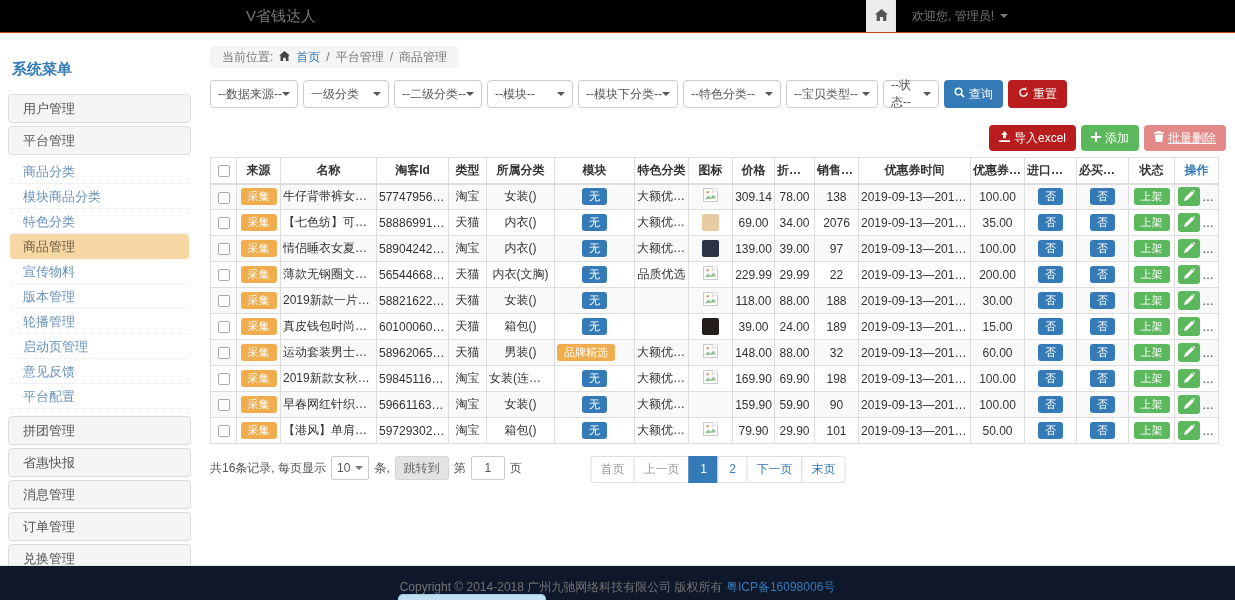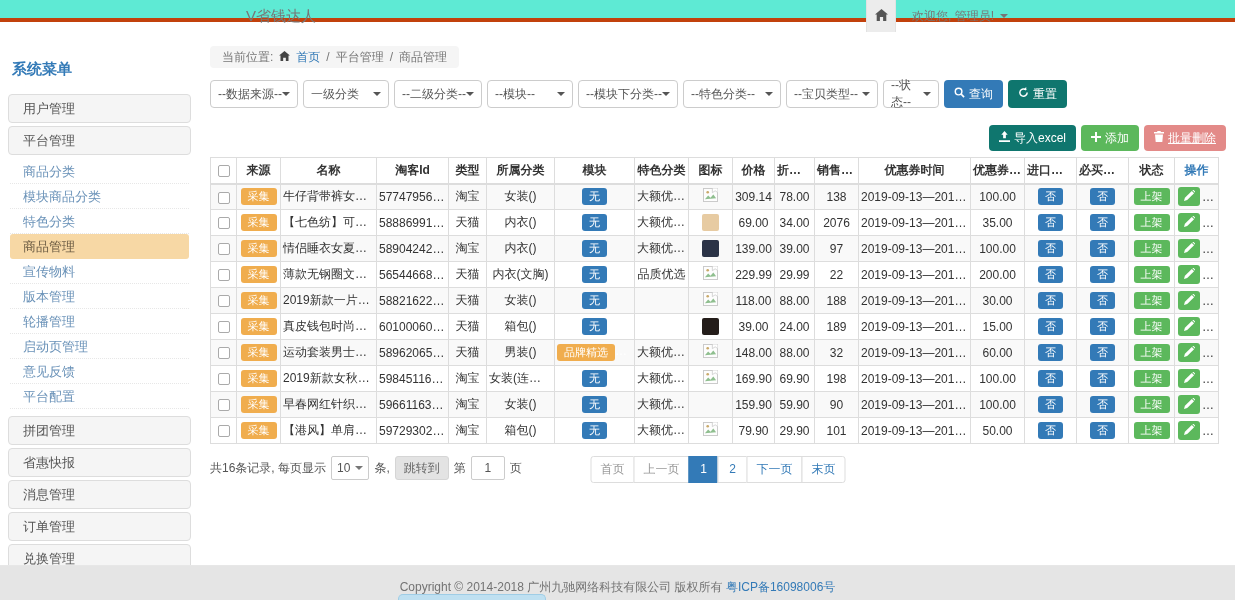--- a/index.html
+++ b/index.html
@@ -3,22 +3,22 @@
 <meta charset="utf-8">
 <style>
   * { box-sizing: border-box; }
   html,body { margin:0; padding:0; }
   body {
     width:1235px; height:600px; position:relative; overflow:hidden;
     background:#ffffff; font-family:"Liberation Sans","DejaVu Sans",sans-serif;
     color:#333; font-size:12px;
   }
   
-  .topbar { position:absolute; left:0; top:0; width:1235px; height:22px;
-    background:#5eead4; border-bottom:4px solid #c2410c; }
+  .topbar { position:absolute; left:0; top:0; width:1235px; height:33px;
+    background:#000000; border-bottom:1px solid #c2410c; }
   .brand { position:absolute; left:246px; top:0; line-height:32px; font-size:15px; color:#777; }
   .nav-right { position:absolute; left:866px; top:0; height:32px; display:flex; align-items:center; }
   .home-box { width:30px; height:32px; background:#ececec; border-left:1px solid #e2e2e2;
     border-right:1px solid #e2e2e2; display:flex; align-items:center; justify-content:center; }
   .welcome { margin-left:16px; color:#777; display:flex; align-items:center; gap:6px; }
   .caret-down { width:0; height:0; border-left:4px solid transparent; border-right:4px solid transparent;
     border-top:4px solid #777; display:inline-block; }
   
   .sidebar { position:absolute; left:8px; top:52px; width:183px; height:513px; overflow:hidden; font-size:13px; }
   .sb-title { color:#337ab7; font-weight:bold; font-size:15px; padding:8px 4px 12px 4px; }
@@ -35,21 +35,21 @@
   .breadcrumb .link { color:#337ab7; }
   .filters { display:flex; gap:5px; margin-top:12px; align-items:center; }
   .sel { height:28px; border:1px solid #ccc; border-radius:4px; background:#fff; color:#555;
     display:flex; align-items:center; justify-content:space-between; padding:0 7px; cursor:pointer; }
   .sel .caret-down { border-top-color:#555; }
   .txt-input { height:28px; border:1px solid #ccc; border-radius:4px; padding:0 8px; color:#555;
     font-size:12px; font-family:inherit; width:112px; }
   .btn { height:28px; border:none; border-radius:4px; color:#fff; font-size:12px; padding:0 10px;
     display:inline-flex; align-items:center; gap:4px; cursor:pointer; font-family:inherit; }
   .btn-primary { background:#337ab7; }
-  .btn-info { background:#0f766e; }
+  .btn-info { background:#b91c1c; }
   .btn-success { background:#5cb85c; }
   .btn-danger-soft { background:#e38a88;text-decoration:underline; }
   .toolbar { display:flex; justify-content:flex-end; gap:5px; margin-top:17px; }
   .toolbar .btn { height:26px; }
   
   table.grid { width:1008px; border-collapse:collapse; table-layout:fixed; margin-top:6px; }
   .grid th, .grid td { border:1px solid #ddd; height:26px; padding:0 2px; text-align:center;
     overflow:hidden; white-space:nowrap; text-overflow:ellipsis; font-size:12px; font-weight:normal; }
   .grid th { font-weight:bold; border-bottom:2px solid #ddd; background:#fff; }
   .grid th.op-head { color:#337ab7; }
@@ -76,21 +76,21 @@
   .jump-input { width:34px; height:24px; border:1px solid #ccc; border-radius:2px; text-align:center;
     font-family:inherit; font-size:12px; color:#555; }
   .pages { position:absolute; left:50%; transform:translateX(-50%); top:0; display:flex; }
   .page-btn { min-width:30px; padding:0 9px; height:27px; line-height:25px; border:1px solid #ddd;
     background:#fff; color:#337ab7; text-align:center; margin-left:-1px; cursor:pointer; }
   .page-btn.first { border-radius:3px 0 0 3px; margin-left:0; }
   .page-btn.last { border-radius:0 3px 3px 0; }
   .page-btn.disabled { color:#999; cursor:default; }
   .page-btn.active { background:#337ab7; border-color:#337ab7; color:#fff; }
   
-  .footer { position:absolute; left:0; top:565px; width:1235px; height:35px; background:#e5e5e5;
+  .footer { position:absolute; left:0; top:565px; width:1235px; height:35px; background:#0f172a;
     border-top:1px solid #e7e7e7; text-align:center; color:#737373; padding-top:13px; }
   .footer .icp { color:#337ab7; }
   .blue-strip { position:absolute; left:398px; top:594px; width:148px; height:6px;
     background:#bfe0f1; border:1px solid #9fcde6; border-bottom:none; border-radius:5px 5px 0 0; }
   .icon-svg { display:inline-block; vertical-align:middle; }
 </style>
 </head>
 <body>
 
 <div class="topbar">

